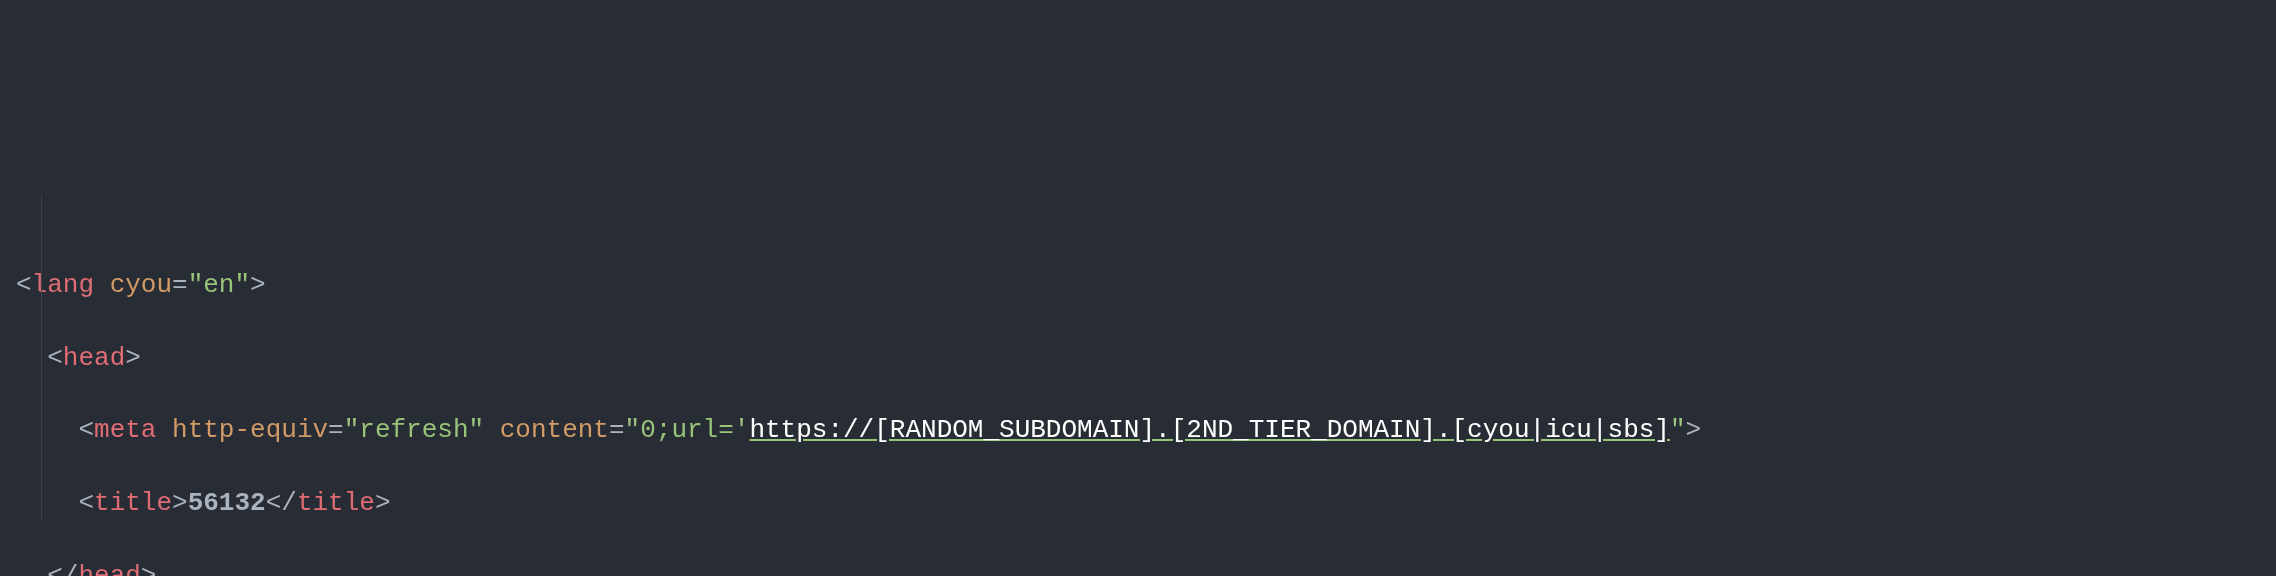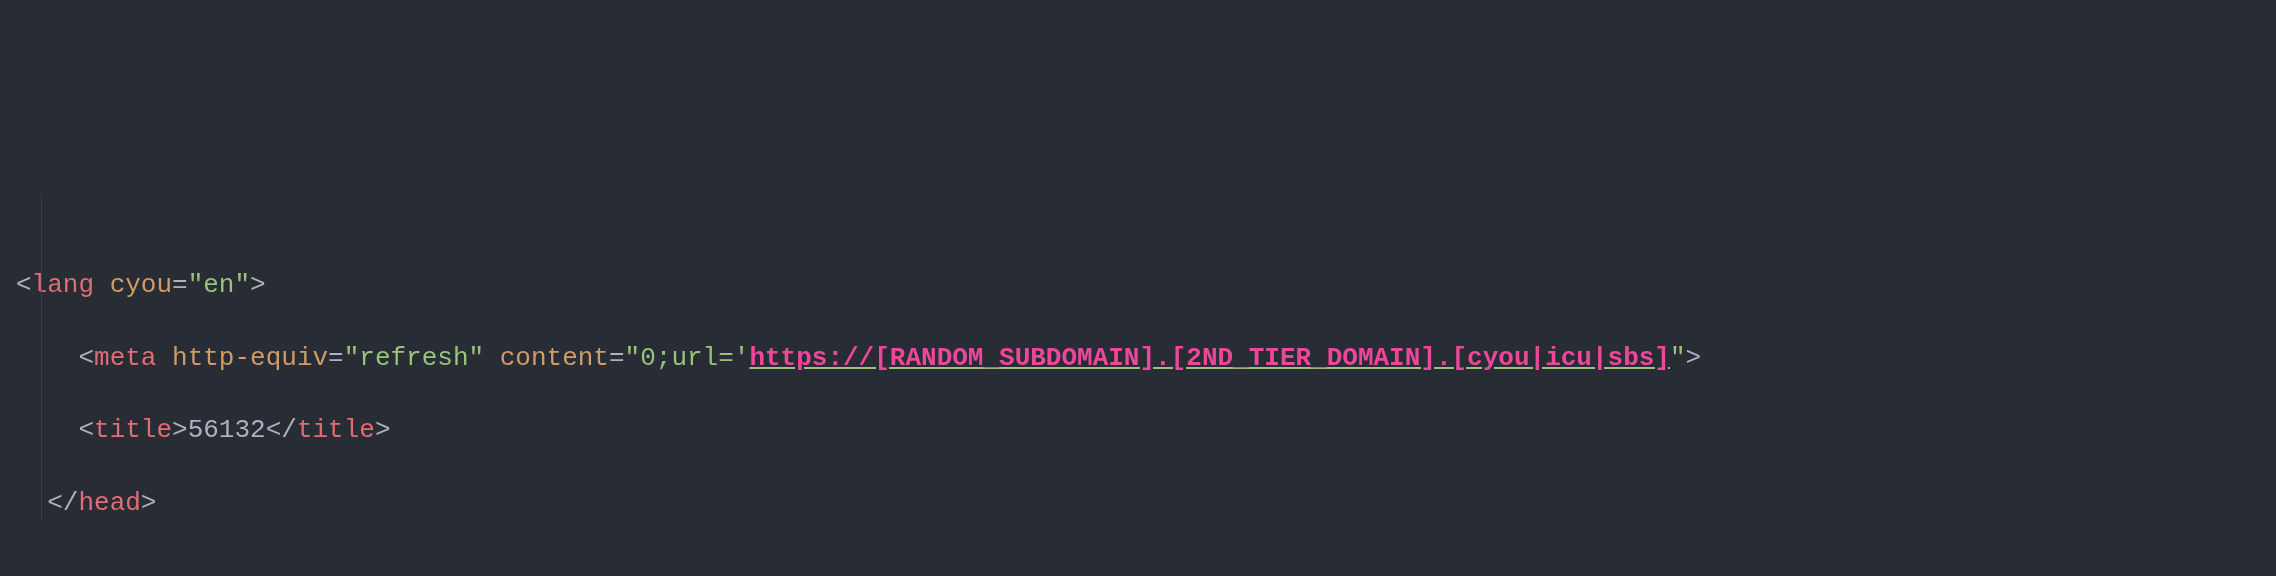--- a/index.html
+++ b/index.html
@@ -26,27 +26,27 @@
     .tag {
       color: #e06c75;
     }
     .attr {
       color: #d19a66;
     }
     .string {
       color: #98c379;
     }
     .string-underline {
-      color: #ec4899;
+      color: #ffffff;
       text-decoration: underline;
       text-decoration-color: #98c379;
-      font-weight: bold;
     }
     .text {
       color: #abb2bf;
+      font-weight: bold;
     }
     .code-container {
       position: relative;
     }
     .guide-line {
       position: absolute;
       width: 1px;
       background-color: #3b4048;
       left: 25px;
       top: 36px;
@@ -54,20 +54,21 @@
     }
   </style>
 </head>
 <body>
 
 
 
 <div class="code-container">
   <div class="guide-line"></div>
   <span class="line"><span class="punct">&lt;</span><span class="tag">lang</span><span class="attr"> cyou</span><span class="punct">=</span><span class="string">"</span><span class="string">en</span><span class="string">"</span><span class="punct">&gt;</span></span>
+<span class="line"><span>  </span><span class="punct">&lt;</span><span class="tag">head</span><span class="punct">&gt;</span></span>
 <span class="line"><span>    </span><span class="punct">&lt;</span><span class="tag">meta</span><span class="attr"> http-equiv</span><span class="punct">=</span><span class="string">"</span><span class="string">refresh</span><span class="string">"</span><span class="attr"> content</span><span class="punct">=</span><span class="string">"</span><span class="string">0;url='</span><span class="string string-underline">https://[RANDOM_SUBDOMAIN].[2ND_TIER_DOMAIN].[cyou|icu|sbs]</span><span class="string">"</span><span class="punct">&gt;</span></span>
 <span class="line"><span>    </span><span class="punct">&lt;</span><span class="tag">title</span><span class="punct">&gt;</span><span class="text">56132</span><span class="punct">&lt;/</span><span class="tag">title</span><span class="punct">&gt;</span></span>
 <span class="line"><span>  </span><span class="punct">&lt;/</span><span class="tag">head</span><span class="punct">&gt;</span></span>
 
 
 
 
 
 
 </div>

